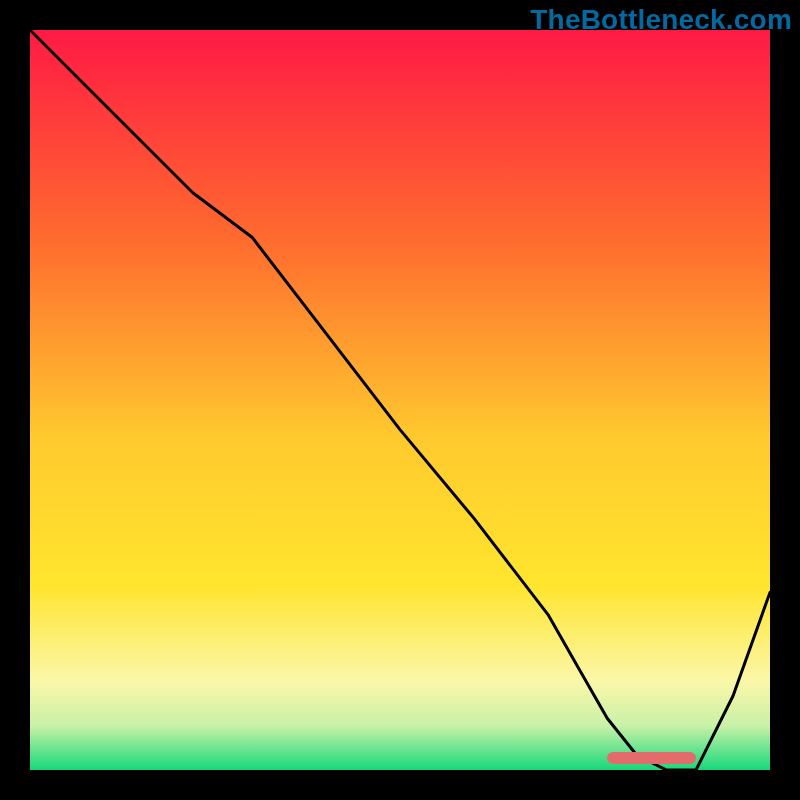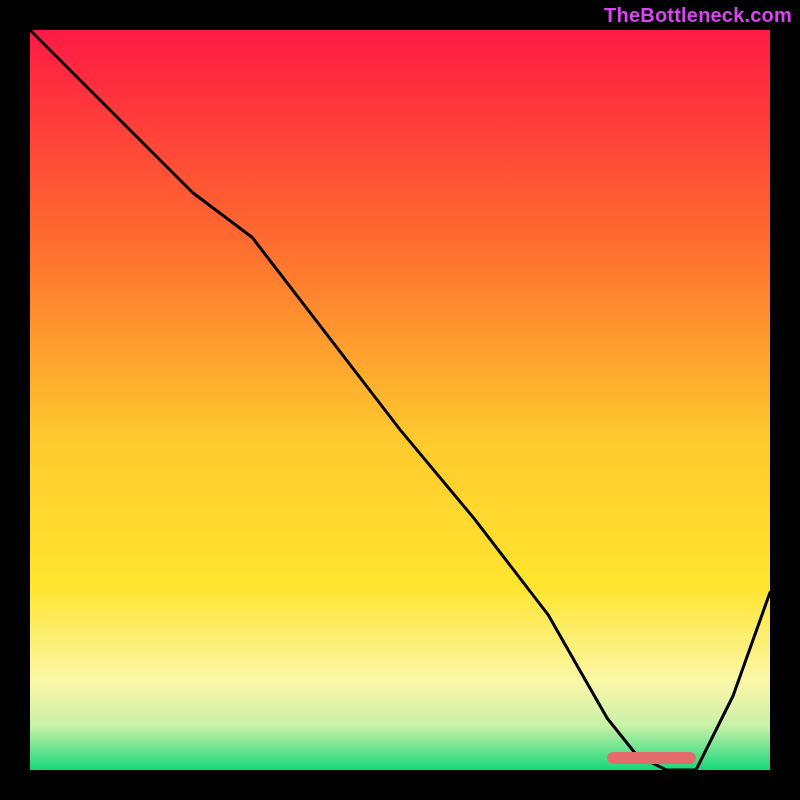--- a/index.html
+++ b/index.html
@@ -39,22 +39,22 @@
     left: 0;
     top: 0;
     width: 740px;
     height: 740px;
     pointer-events: none;
   }
   .watermark {
     position: absolute;
     top: 4px;
     right: 8px;
-    color: #d946ef;
-    font-size: 20px;
+    color: #0369a1;
+    font-size: 28px;
     font-weight: 600;
     letter-spacing: 0.2px;
     user-select: none;
     text-align: center;
   }
   .marker {
     position: absolute;
     height: 12px;
     border-radius: 6px;
     background: #e36b6b;

